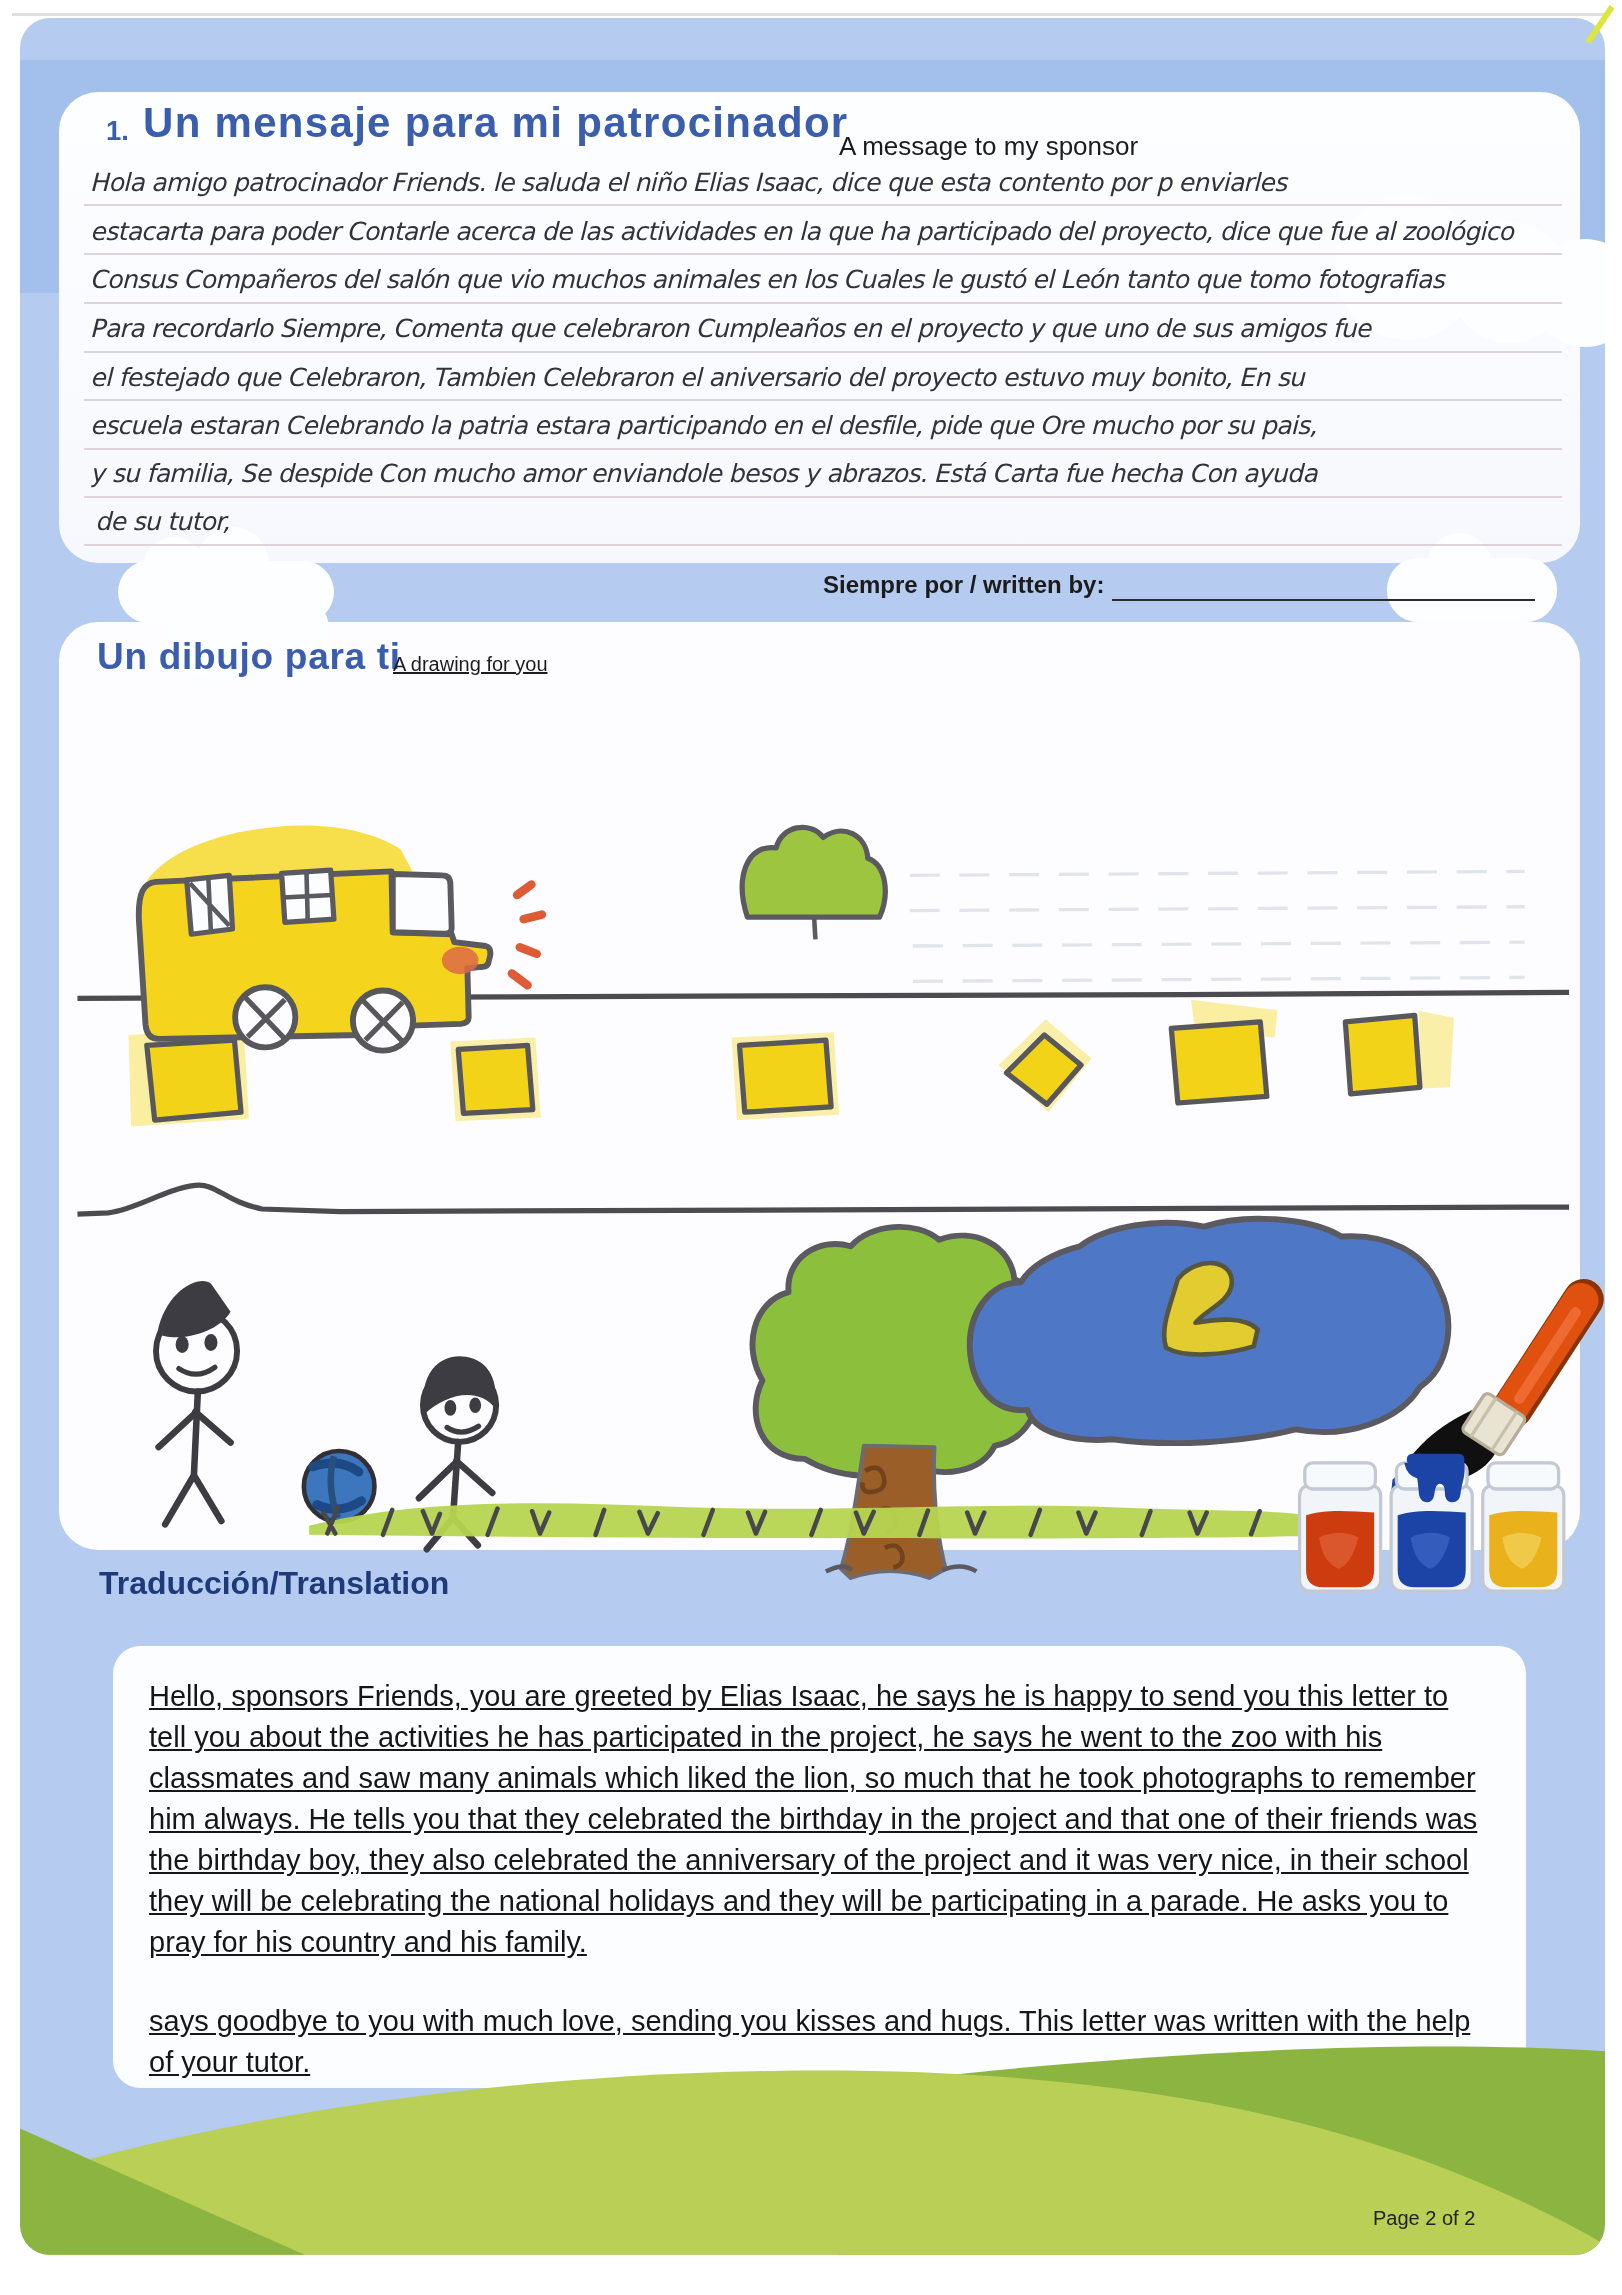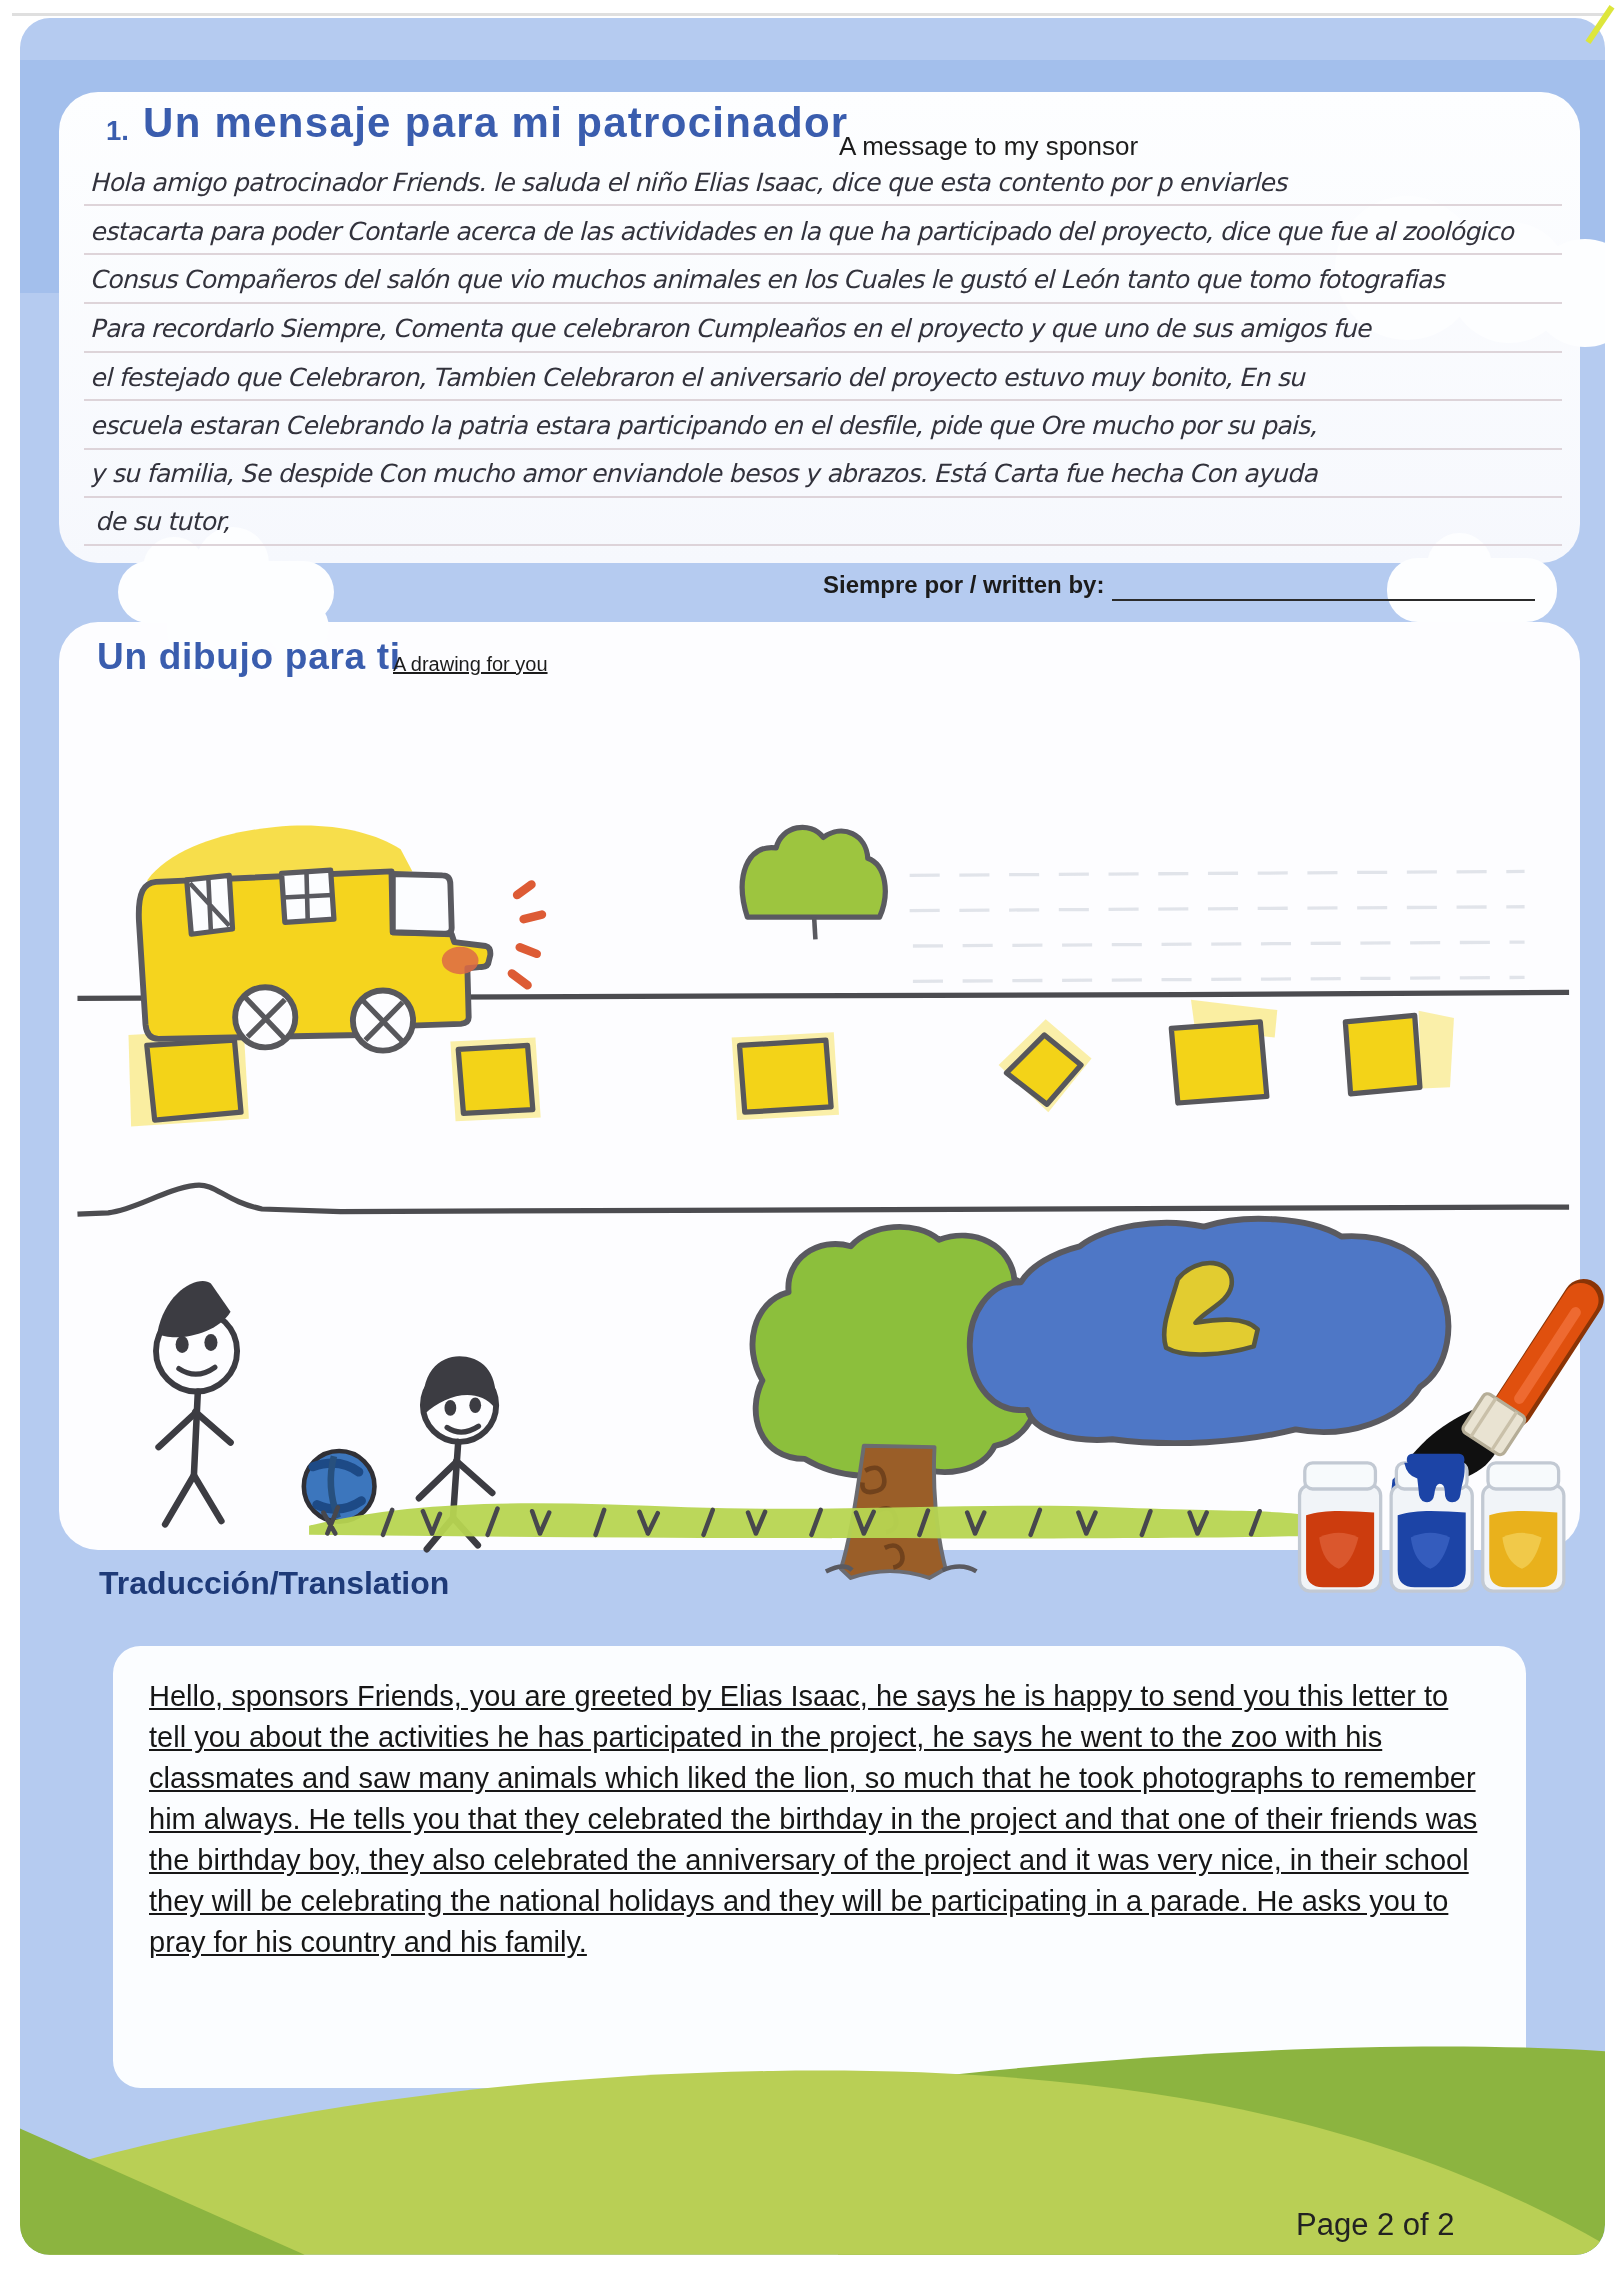--- a/index.html
+++ b/index.html
@@ -28,21 +28,21 @@
   .draw-title-es{position:absolute;left:97px;top:636px;z-index:10;font-weight:bold;font-size:37px;
                  letter-spacing:0.7px;color:#3a5dae;}
   .draw-title-en{position:absolute;left:393px;top:653px;z-index:10;font-size:20px;color:#1c1c1c;text-decoration:underline;}
   .trad-label{position:absolute;left:99px;top:1565px;z-index:10;font-family:Liberation Sans, sans-serif;
               font-weight:bold;font-size:32px;color:#1e3a78;}
   .trans-text{position:absolute;left:141px;top:1676px;width:1351px;z-index:10;font-size:29px;
               line-height:41px;color:#161616;}
   .trans-text p{margin:0 0 38px 8px;text-decoration:underline;}
   .hills{position:absolute;left:19.6px;top:2025px;width:1585px;height:230px;z-index:1;
          border-radius:0 0 30px 30px;overflow:hidden;}
-  .page-num{position:absolute;left:1296px;top:2207px;z-index:10;font-size:31px;color:#222222;}
+  .page-num{position:absolute;left:1373px;top:2207px;z-index:10;font-size:20px;color:#222222;}
   .art{position:absolute;left:0;top:0;z-index:5;pointer-events:none;}
   .corner-scratch{position:absolute;left:1597px;top:2.6px;width:5.9px;height:43px;background:#dde63c;
                   transform:rotate(34deg);z-index:12;}
   .scan-edge{position:absolute;left:11.8px;top:13px;width:1595px;height:2.6px;background:#c9c9c9;opacity:.6;}
 </style>
 </head>
 <body>
 
 <div class="scan">
   <div class="scan-edge"></div>
@@ -92,20 +92,21 @@
       <div class="writtenby-line"></div>
 
       <div class="panel draw-box"></div>
       <div class="draw-title-es">Un dibujo para ti</div>
       <div class="draw-title-en">A drawing for you</div>
 
       <div class="trad-label">Traducción/Translation</div>
       <div class="panel trans-box"></div>
       <div class="trans-text">
         <p>Hello, sponsors Friends, you are greeted by Elias Isaac, he says he is happy to send you this letter to tell you about the activities he has participated in the project, he says he went to the zoo with his classmates and saw many animals which liked the lion, so much that he took photographs to remember him always. He tells you that they celebrated the birthday in the project and that one of their friends was the birthday boy, they also celebrated the anniversary of the project and it was very nice, in their school they will be celebrating the national holidays and they will be participating in a parade. He asks you to pray for his country and his family.</p>
+        <p>says goodbye to you with much love, sending you kisses and hugs. This letter was written with the help of your tutor.</p>
       </div>
 
       <div class="hills">
         <svg width="1585" height="230" viewBox="0 0 2422 351">
           <path d="M1250,95 C1750,35 2150,22 2422,40 L2422,351 L1250,351 Z" fill="#8cb440"></path>
           <path d="M0,235 C260,155 660,78 1150,70 C1690,62 2090,145 2422,335 L2422,351 L0,351 Z" fill="#b9cf55"></path>
           <path d="M0,158 L435,351 L0,351 Z" fill="#8cb440"></path>
         </svg>
       </div>
       <div class="page-num">Page 2 of 2</div>

